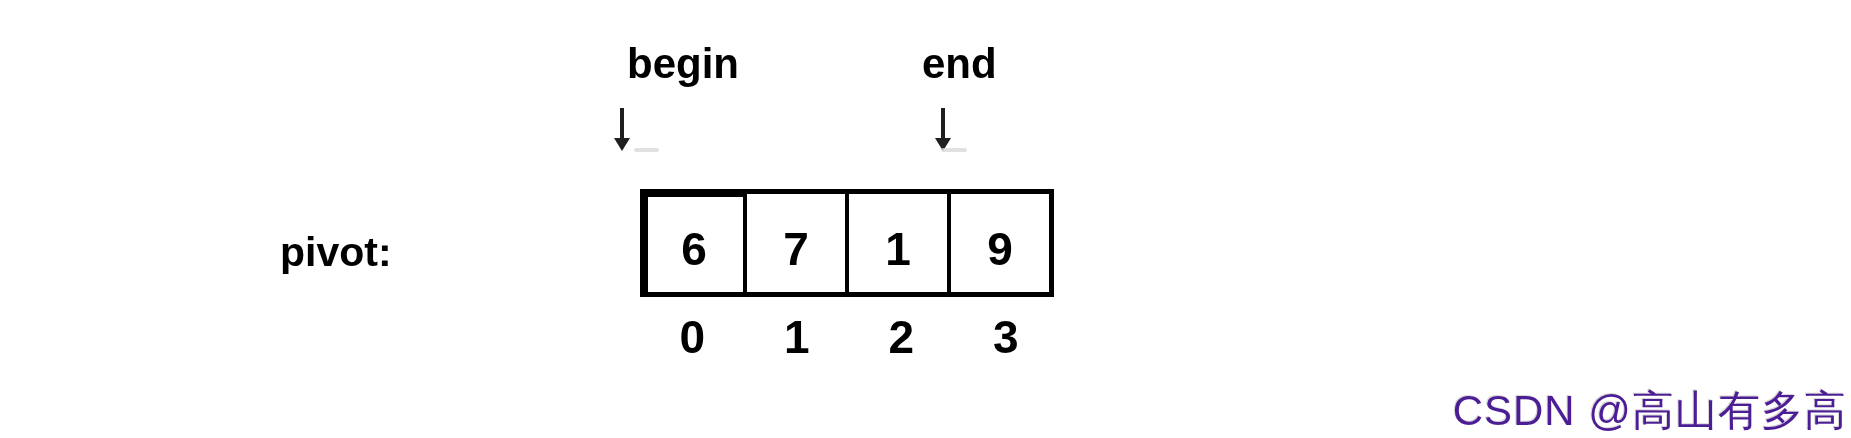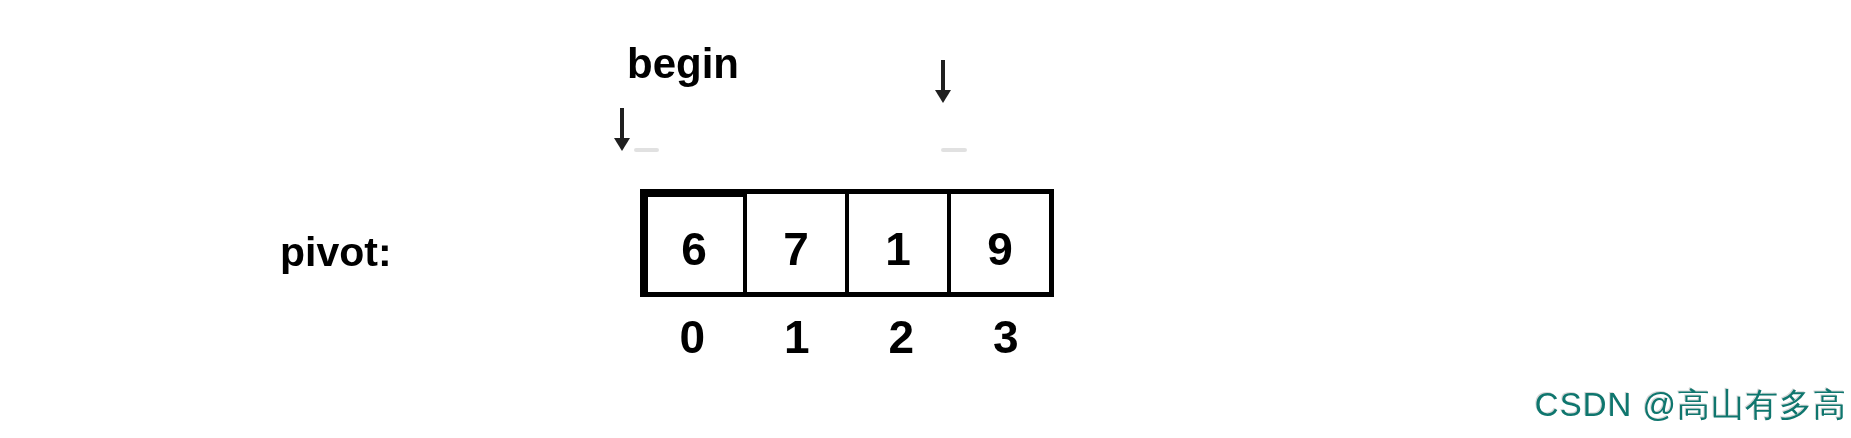--- a/index.html
+++ b/index.html
@@ -94,23 +94,23 @@
     font-size: 46px;
     font-weight: bold;
     line-height: 46px;
   }
 
   
   .watermark {
     position: absolute;
     right: 4px;
     top: 383px;
-    font-size: 33px;
+    font-size: 42px;
     letter-spacing: 1px;
-    color: #0f766e;
+    color: #4c1d95;
     text-shadow: 1px 1px 0 #ffffff, -1px -1px 0 #d6d6d6;
     white-space: nowrap;
   }
 </style>
 </head>
 <body>
 
 <div class="canvas">
 
   <div class="pivot-caption">
@@ -119,20 +119,21 @@
 
   <div class="pointer pointer--begin">
     <span class="pointer-label">begin</span>
     <svg class="down-arrow" width="18" height="44" viewBox="0 0 18 44" aria-hidden="true">
       <rect x="7" y="0" width="4" height="32" fill="#1f1f1f"></rect>
       <polygon points="1,30 17,30 9,43" fill="#1f1f1f"></polygon>
     </svg>
   </div>
 
   <div class="pointer pointer--end">
+    <span class="pointer-label">end</span>
     <svg class="down-arrow" width="18" height="44" viewBox="0 0 18 44" aria-hidden="true">
       <rect x="7" y="0" width="4" height="32" fill="#1f1f1f"></rect>
       <polygon points="1,30 17,30 9,43" fill="#1f1f1f"></polygon>
     </svg>
   </div>
 
   <div class="artifact-dash artifact-dash--begin"></div>
   <div class="artifact-dash artifact-dash--end"></div>
 
   <div class="array-box">

